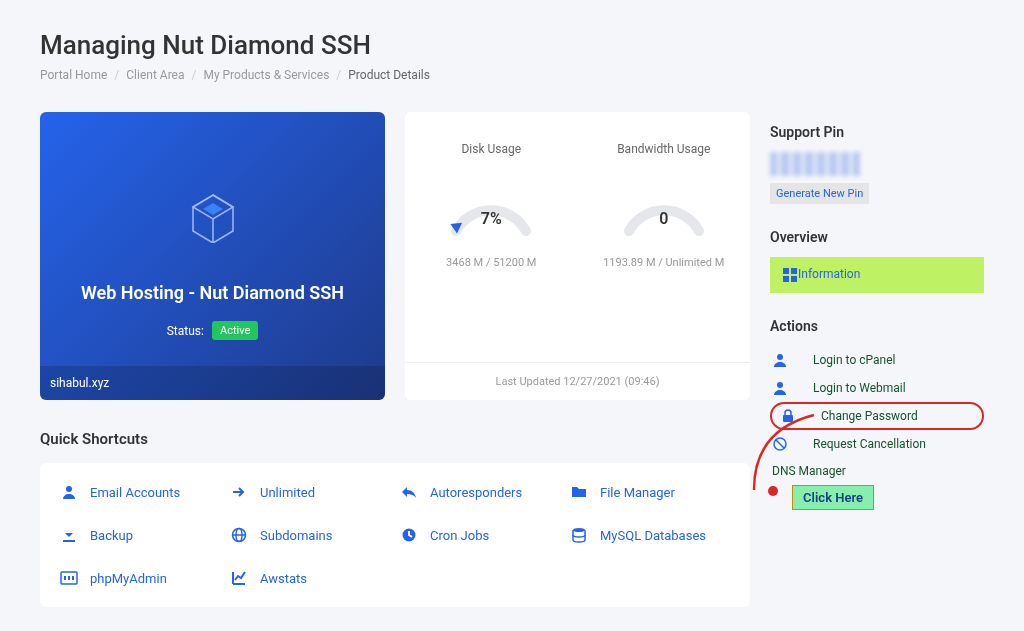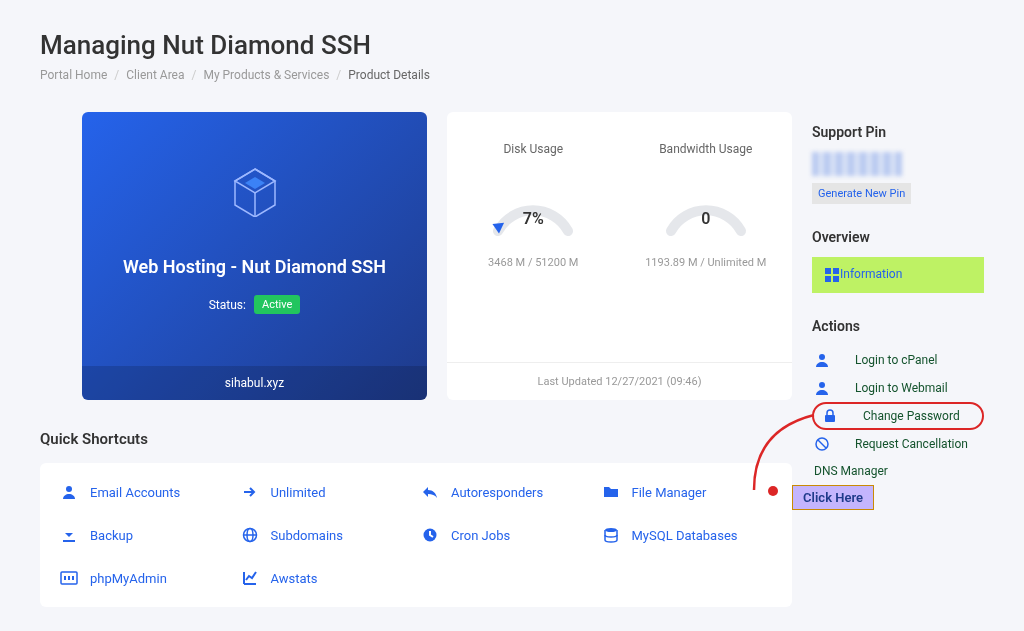--- a/index.html
+++ b/index.html
@@ -38,40 +38,39 @@
 }
 .product-card {
   width: 345px;
   height: 288px;
   background: linear-gradient(135deg, #2563eb 0%, #1e3a8a 100%);
   border-radius: 6px;
   color: #fff;
   display: flex;
   flex-direction: column;
   align-items: center;
-  padding-top: 55px;
+  padding-top: 81px;
   position: relative;
-  margin-left: 42px;
 }
 .cube-wrap { margin-bottom: 35px; }
 .product-name { font-size: 18px; font-weight: 600; margin-bottom: 18px; text-align: center; }
 .status-row { font-size: 12px; display: flex; align-items: center; gap: 8px; }
 .status-badge {
   background: #22c55e;
   color: #fff;
   padding: 3px 8px;
   border-radius: 3px;
   font-size: 11px;
 }
 .domain-footer {
   position: absolute;
   bottom: 0;
   left: 0;
   right: 0;
-  text-align: center;
+  text-align: left;
   font-size: 12px;
   padding: 10px;
   background: rgba(0,0,0,0.15);
   border-radius: 0 0 6px 6px;
 }
 .usage-card {
   width: 345px;
   height: 288px;
   background: #fff;
   border-radius: 6px;
@@ -168,21 +167,21 @@
 .annotation-arrow {
   position: absolute;
   right: 200px;
   top: 410px;
   pointer-events: none;
 }
 .click-here-label {
   position: absolute;
   right: 150px;
   top: 485px;
-  background: #c4b5fd;
+  background: #86efac;
   border: 1px solid #ca8a04;
   padding: 4px 10px;
   font-size: 13px;
   font-weight: 600;
   color: #1e3a8a;
 }
 .red-dot {
   position: absolute;
   width: 10px; height: 10px;
   background: #dc2626;

